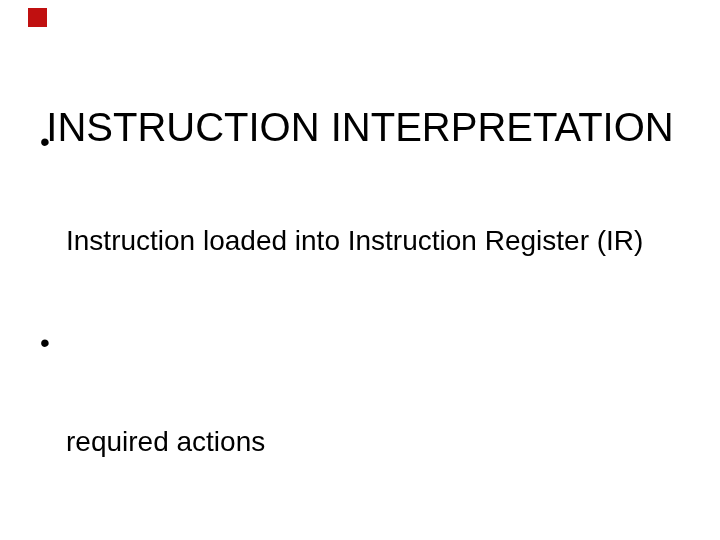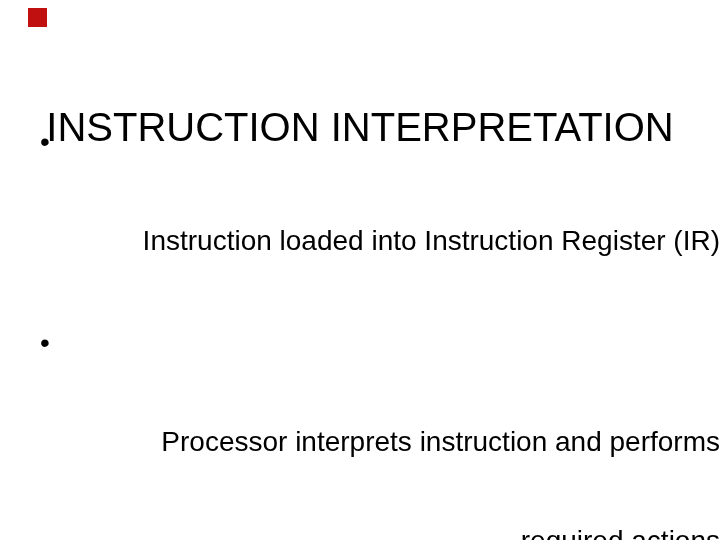--- a/index.html
+++ b/index.html
@@ -35,21 +35,21 @@
     position:absolute;
     left:0; right:0; top:125px;
   }
   .para {
     position:relative;
     font-size:28px;
     line-height:33px;
     padding-left:66px;
     white-space:pre;
   }
-  .para .tl { display:block;text-align:right; }
+  .para .tl { display:block; }
   .marker {
     position:absolute;
     left:40px; top:0;
   }
   .p2 { margin-top:3px; }
 </style>
 </head>
 <body>
 
 <div class="slide">
@@ -62,18 +62,17 @@
 
   <div class="body">
 
     <div class="para p1">
       <span class="marker">•</span>
       <span class="tl">Instruction loaded into Instruction Register (IR)</span>
     </div>
 
     <div class="para p2">
       <span class="marker">•</span>
-      <span class="tl">Processor interprets instruction and performs</span>
       <span class="tl">required actions</span>
     </div>
 
   </div>
 </div>
 
 </body></html>

